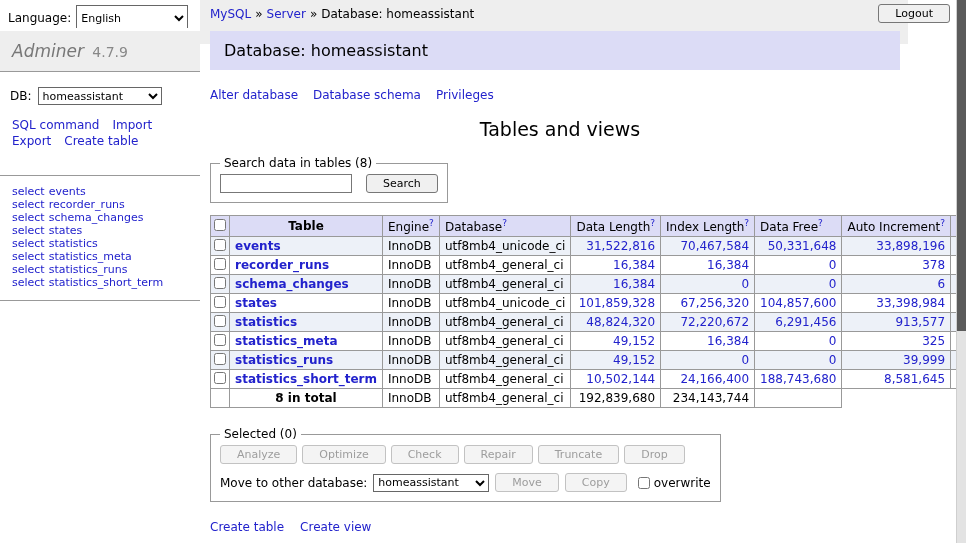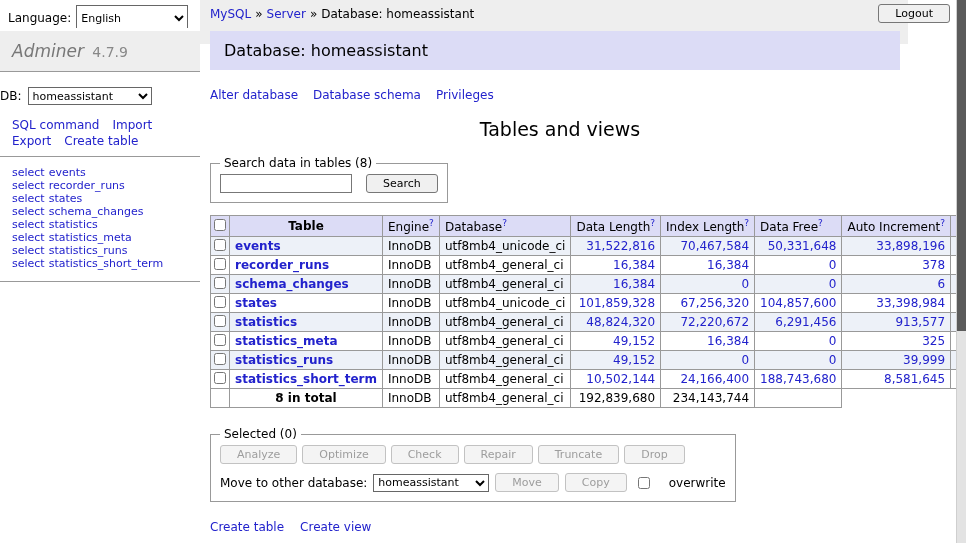--- a/index.html
+++ b/index.html
@@ -31,23 +31,23 @@
   .lang select{width:112px;height:26px;}
   .breadcrumb{position:absolute;left:200px;top:0;width:708px;height:44px;background:var(--panel);padding:7px 10px;white-space:nowrap;}
   .breadcrumb .sep{margin:0 4px;color:#000;}
   .logout-btn{position:absolute;right:6px;top:4px;}
 
   
   .sidebar{position:absolute;left:0;top:28px;bottom:0;width:200px;background:#fff;}
   .sidebar h1{margin:3px 0 0;background:var(--panel);border-bottom:1px solid var(--border);padding:10px 12px;font-size:17px;font-weight:normal;}
   .brand{color:#777;font-style:italic;}
   .version{color:#888;font-size:14px;margin-left:3px;}
-  .db-row{padding:15px 0 2px;display:flex;align-items:center;gap:6px;}
+  .db-row{padding:15px 10px 2px;display:flex;align-items:center;gap:6px;}
   .db-row select{width:124px;height:18px;}
-  .side-links{padding:10px 12px 7px;border-bottom:1px solid var(--border);line-height:1.35;}
+  .side-links{padding:10px 12px 26px;border-bottom:1px solid var(--border);line-height:1.35;}
   .side-links a{margin-right:13px;white-space:nowrap;}
   .tables-list{padding:9px 12px 11px;border-bottom:1px solid var(--border);font-size:11px;line-height:13px;}
   .tables-list .row{white-space:nowrap;}
   .tables-list a{margin-right:4px;}
 
   
   .main{position:absolute;left:210px;top:28px;width:700px;}
   .main h2{margin:3px 0 0;background:var(--head-bg);padding:10px 14px;font-size:16px;font-weight:normal;width:690px;}
   .action-links{margin:18px 0 12px;}
   .action-links a{margin-right:15px;}
@@ -70,21 +70,21 @@
   .num{text-align:right;}
   sup.help{font-size:9px;}
   sup.help a{color:var(--link);}
   .total-row th{font-weight:bold;}
   input[type=checkbox]{width:12px;height:12px;margin:1px;}
 
   .selected-fs{margin-top:19px;}
   .sel-buttons{display:flex;gap:5px;}
   .move-row{margin-top:9px;display:flex;align-items:center;gap:6px;white-space:nowrap;}
   .move-row select{width:116px;height:18px;}
-  .move-row .ovw{display:flex;align-items:center;gap:18px;margin-left:4px;}
+  .move-row .ovw{display:flex;align-items:center;gap:3px;margin-left:4px;}
 
   .footer-links{margin:18px 0 0;}
   .footer-links a{margin-right:16px;}
 
   .scrollbar{position:absolute;right:0;top:0;bottom:0;width:10px;background:#e3e3e3;border-left:1px solid #cfcfcf;}
   .scroll-thumb{position:absolute;top:0;left:0;width:100%;height:61%;background:#5b5b5b;}
 </style>
 </head>
 <body>
 
@@ -112,22 +112,22 @@
       <option>homeassistant</option>
     </select>
   </div>
   <div class="side-links">
     <a href="#">SQL command</a><a href="#">Import</a><br>
     <a href="#">Export</a><a href="#">Create table</a>
   </div>
   <div class="tables-list">
     <div class="row"><a href="#">select</a><a href="#">events</a></div>
     <div class="row"><a href="#">select</a><a href="#">recorder_runs</a></div>
+    <div class="row"><a href="#">select</a><a href="#">schema_changes</a></div>
     <div class="row"><a href="#">select</a><a href="#">states</a></div>
-    <div class="row"><a href="#">select</a><a href="#">schema_changes</a></div>
     <div class="row"><a href="#">select</a><a href="#">statistics</a></div>
     <div class="row"><a href="#">select</a><a href="#">statistics_meta</a></div>
     <div class="row"><a href="#">select</a><a href="#">statistics_runs</a></div>
     <div class="row"><a href="#">select</a><a href="#">statistics_short_term</a></div>
   </div>
 </aside>
 
 <main class="main">
   <h2>Database: homeassistant</h2>
 

